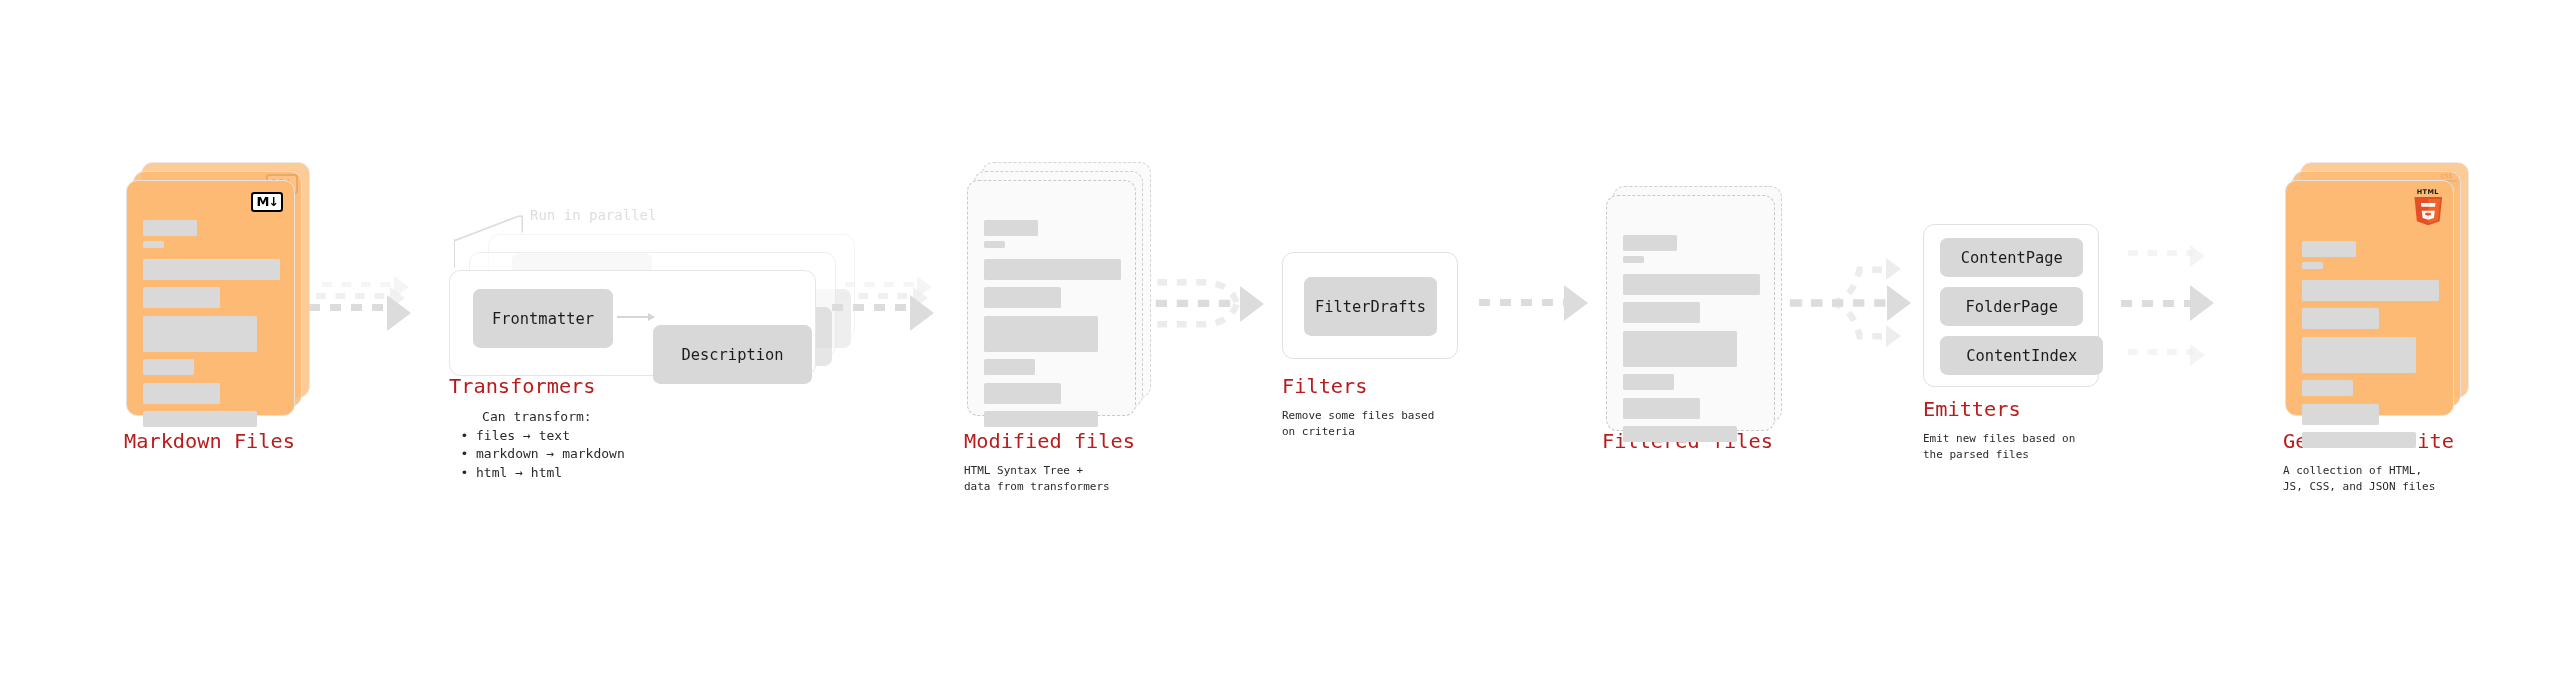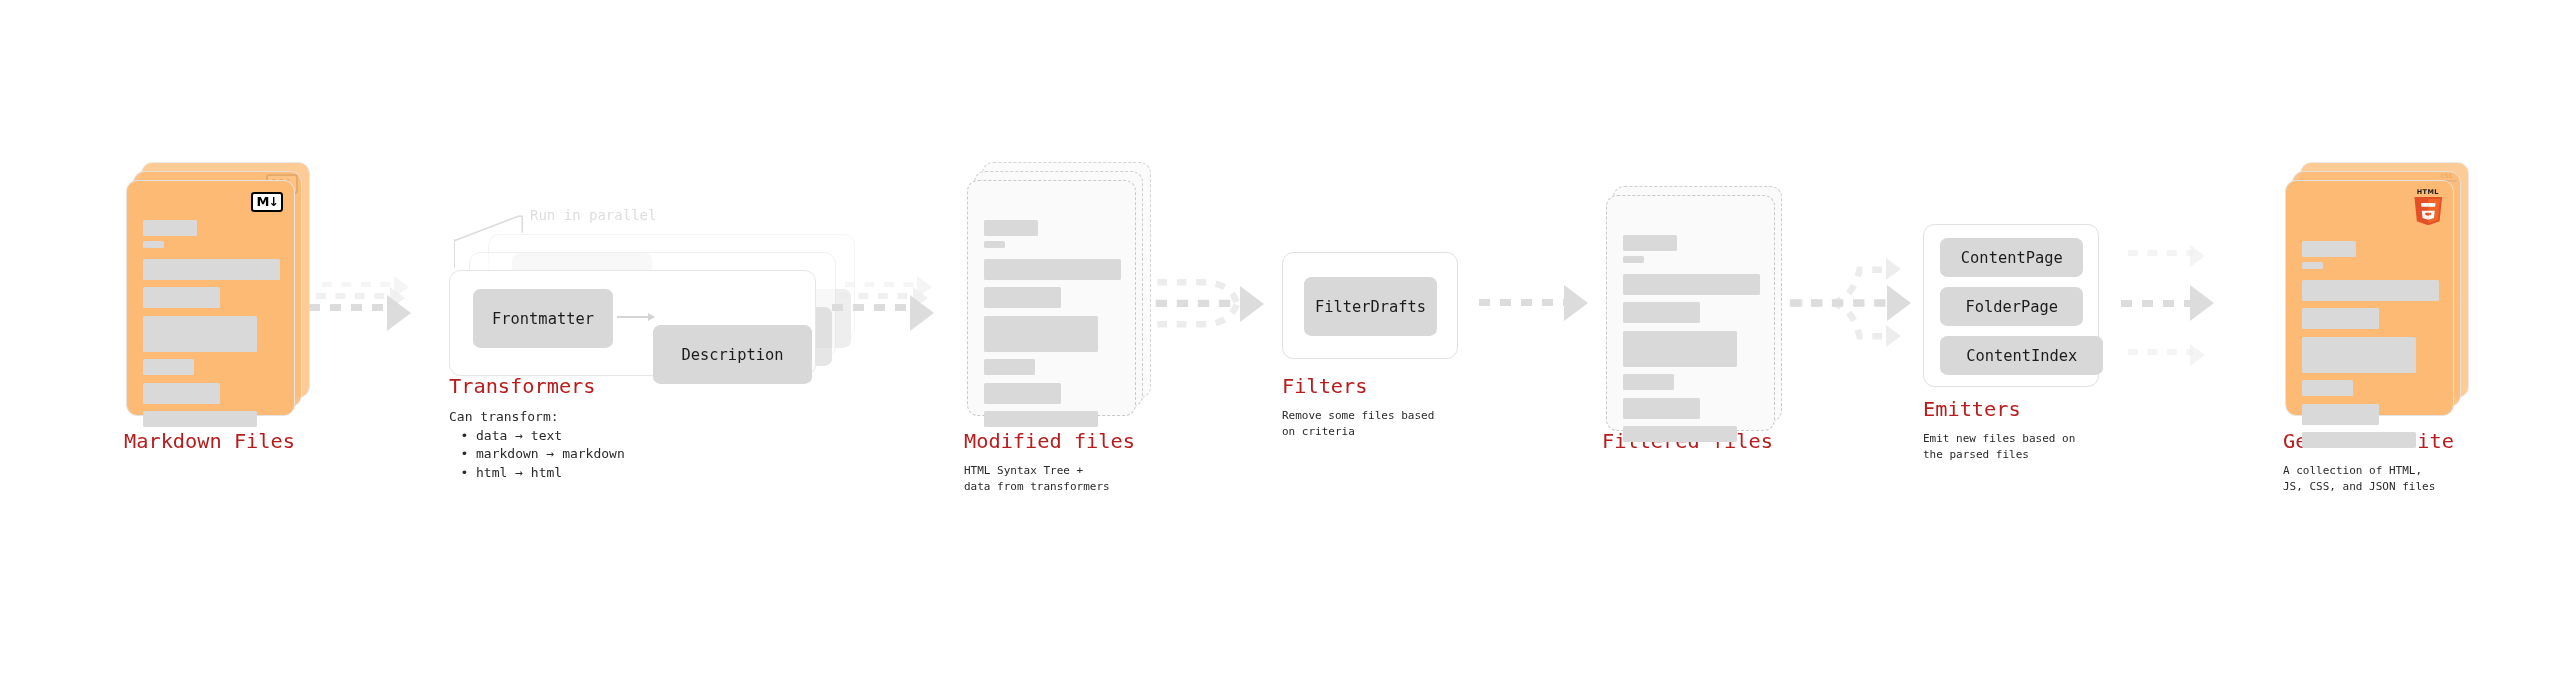--- a/index.html
+++ b/index.html
@@ -159,21 +159,21 @@
   .caption { position: absolute; }
   .cap-title {
     font-size: 20.3px; letter-spacing: 0px; color: #b91c1c;
     white-space: nowrap;
   }
   .cap-sub {
     font-size: 11px; color: #2a2a2a; line-height: 1.45;
     margin-top: 9.8px; white-space: pre-line;
   }
   .cap-list { font-size: 13px; color: #2a2a2a; line-height: 1.45; margin-top: 9.8px; }
-  .cap-list .lead { white-space: nowrap; }
+  .cap-list .lead { white-space: nowrap; text-align: center; }
   .cap-list ul { list-style: none; margin: 0; padding: 0 0 0 11.4px; }
   .cap-list li { white-space: nowrap; }
   .cap-list li::before { content: "• "; }
 </style>
 </head>
 <body>
 
 <div class="stage-canvas">
 
   <div class="node" style="left:126px; top:180px;">
@@ -251,21 +251,21 @@
       <div class="pill left">Frontmatter</div>
       <div class="tf-arrow"></div>
       <div class="pill right">Description</div>
     </div>
   </div>
   <div class="caption" style="left:449px; top:374px;">
     <div class="cap-title">Transformers</div>
     <div class="cap-list">
       <div class="lead">Can transform:</div>
       <ul>
-        <li>data → text</li>
+        <li>files → text</li>
         <li>markdown → markdown</li>
         <li>html → html</li>
       </ul>
     </div>
   </div>
 
   <div class="arrow-group" style="left:832px; top:275px; width:122px; height:65px;">
     <div class="dline thin" style="left:13px; top:6.5px;  width:75px; opacity:.55;"></div>
     <div class="ahead small" style="left:85px; top:0.8px; opacity:.55;"></div>
     <div class="dline thin" style="left:6.5px;  top:18px; width:78px; opacity:.8;"></div>

